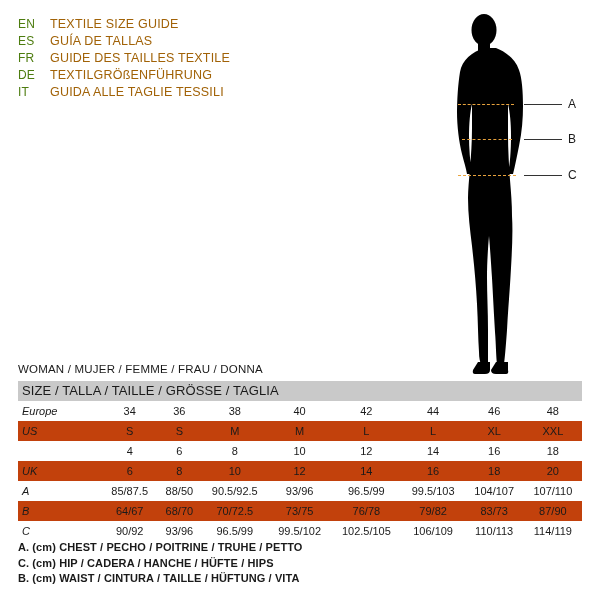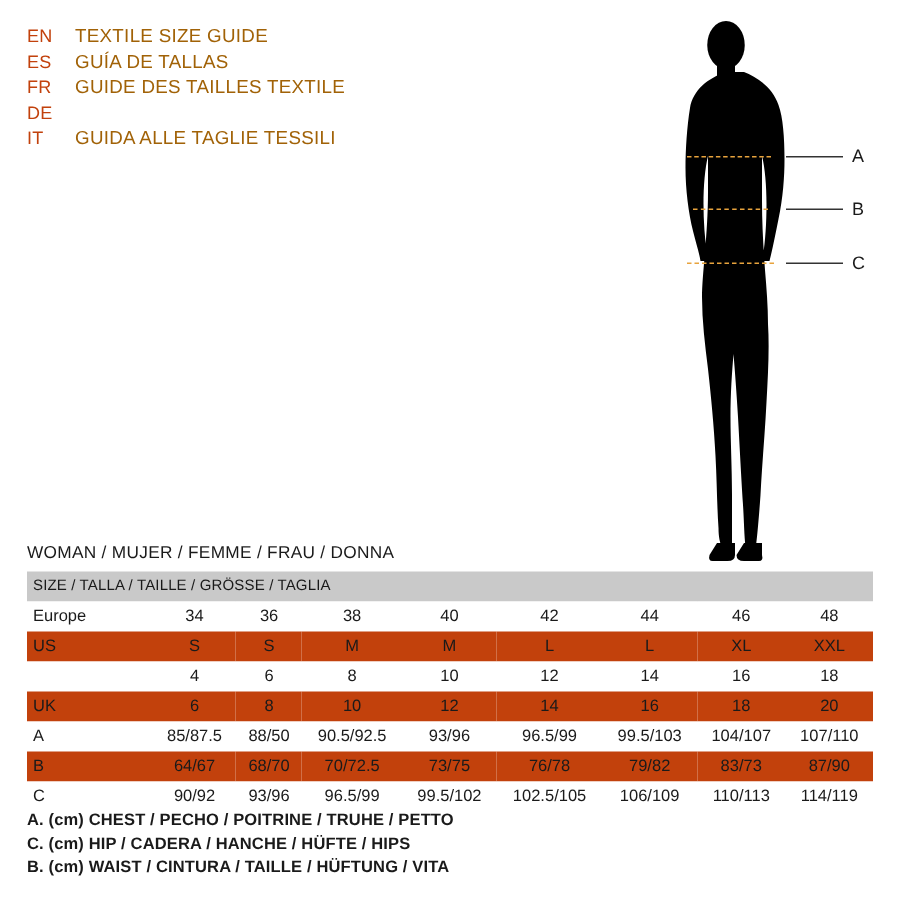--- a/index.html
+++ b/index.html
@@ -31,21 +31,21 @@
     display: flex;
     align-items: baseline;
     font-size: 12.5px;
     line-height: 17px;
     letter-spacing: 0.2px;
   }
   .lang-code {
     width: 32px;
     flex: 0 0 32px;
     font-size: 12px;
-    color: #c2410c;
+    color: #4d7c0f;
   }
   .lang-text {
     font-size: 12.5px;
     color: #a16207;
   }
 
   
   .figure-wrap {
     position: absolute;
     left: 400px;
@@ -99,25 +99,26 @@
     text-align: center;
     font-weight: normal;
     color: #1a1a1a;
     height: 16px;
     line-height: 14px;
   }
   .size-table td.rowlabel, .size-table th.rowlabel {
     text-align: left;
     padding-left: 4px;
     width: 76px;
+    font-style: italic;
   }
   .row-head td {
     background: #c9c9c9;
     text-align: left;
-    font-size: 10px;
+    font-size: 13px;
     font-weight: normal;
     letter-spacing: 0.1px;
   }
   .row-shade td {
     background: #c2410c;
   }
   .row-plain td {
     background: #ffffff;
   }
 
@@ -149,20 +150,21 @@
     <div class="lang-row">
       <span class="lang-code">ES</span>
       <span class="lang-text">GUÍA DE TALLAS</span>
     </div>
     <div class="lang-row">
       <span class="lang-code">FR</span>
       <span class="lang-text">GUIDE DES TAILLES TEXTILE</span>
     </div>
     <div class="lang-row">
       <span class="lang-code">DE</span>
+      <span class="lang-text">TEXTILGRÖßENFÜHRUNG</span>
     </div>
     <div class="lang-row">
       <span class="lang-code">IT</span>
       <span class="lang-text">GUIDA ALLE TAGLIE TESSILI</span>
     </div>
   </div>
 
   <div class="figure-wrap">
     <svg class="figure-svg" width="200" height="370" viewBox="0 0 200 370">
       <g fill="#000000">

